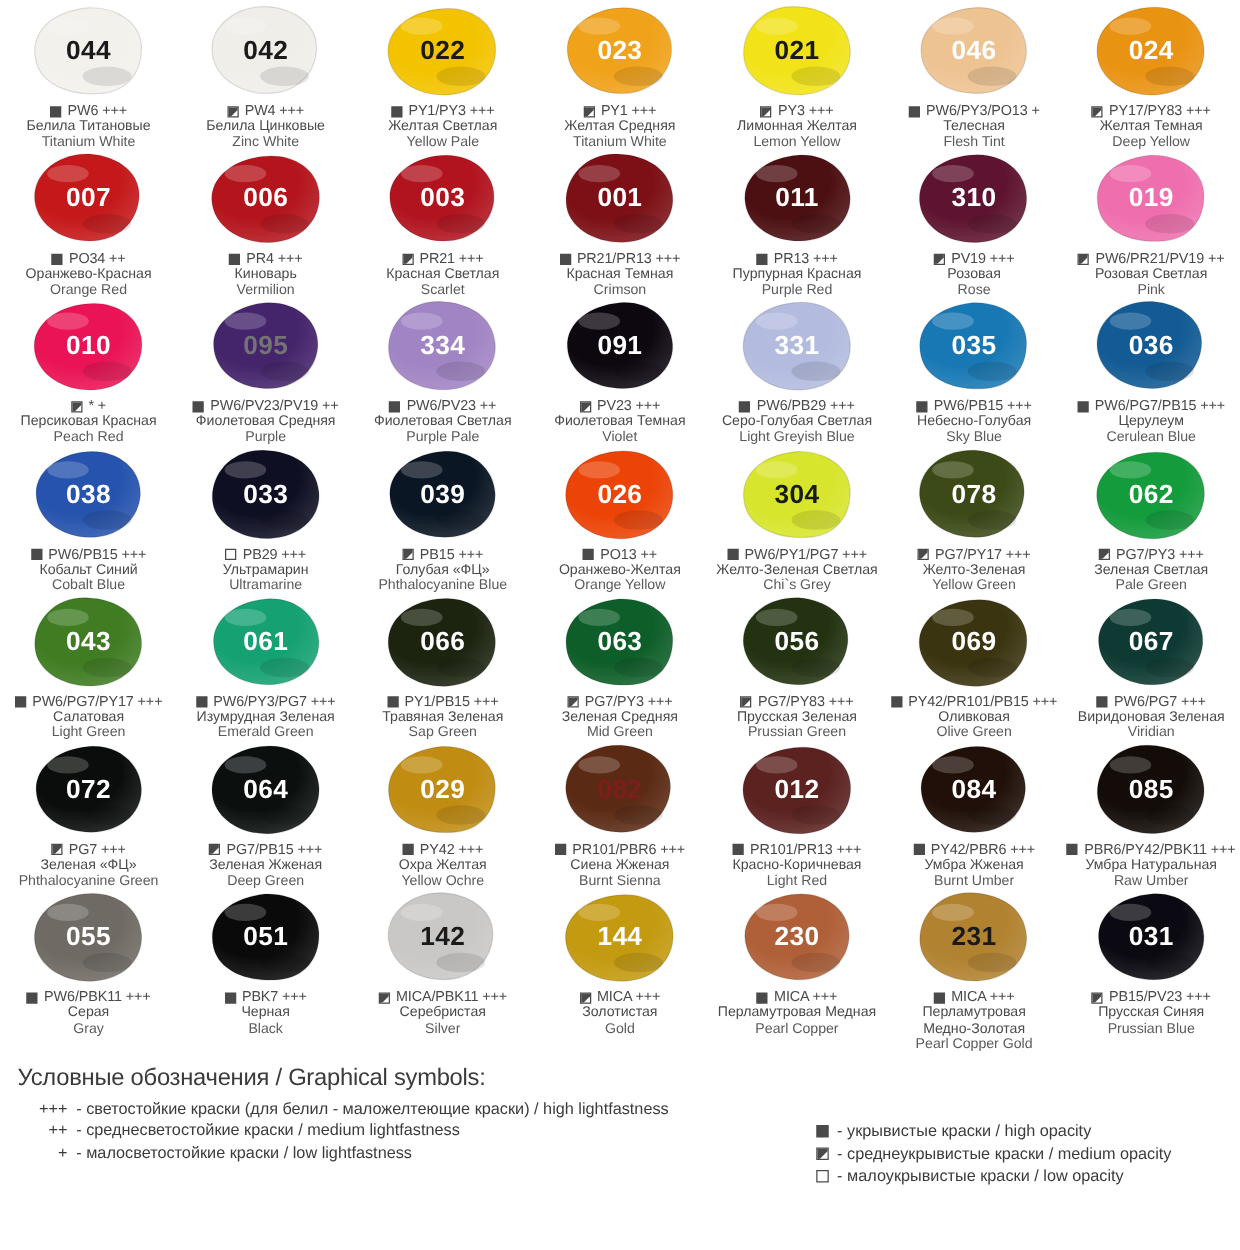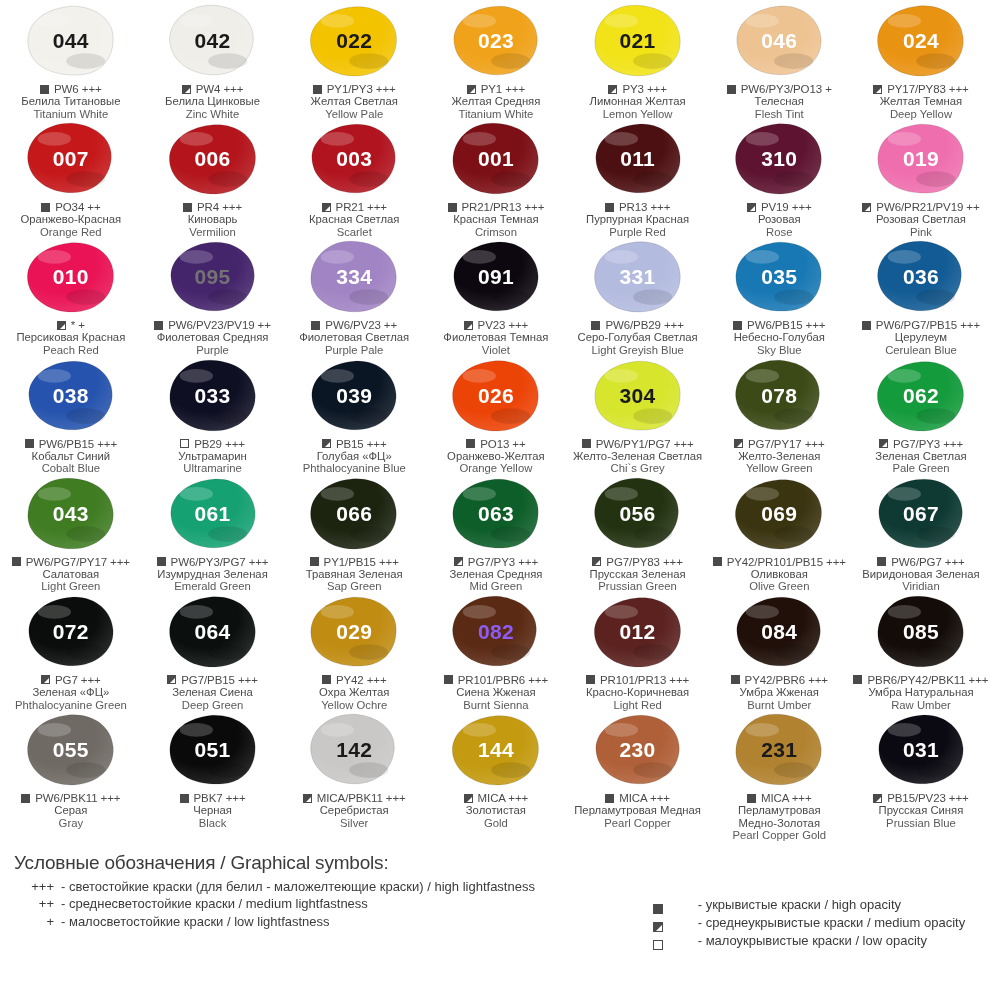--- a/index.html
+++ b/index.html
@@ -123,26 +123,25 @@
   }
   .lf-sym {
     width: 40px;
     text-align: right;
     flex: 0 0 40px;
     font-size: 13px;
   }
   .lf-txt { padding-left: 7px; }
   .op-row {
     display: flex;
-    align-items: flex-end;
+    align-items: center;
     font-size: 13px;
     line-height: 18px;
     color: #3b3b3b;
     white-space: nowrap;
-    gap: 28px;
   }
   .op-row .opacity-mark { margin-right: 7px; width: 10px; height: 10px; }
   .op-row .op-med::after { border-left-width: 14px; border-bottom-width: 14px; }
 </style>
 </head>
 <body>
 
 <div id="chart">
     <div class="row">
       <div class="cell">
@@ -1180,21 +1179,21 @@
               <ellipse cx="62" cy="58" rx="20" ry="8" fill="#000000" opacity="0.10"></ellipse>
             </svg>
             <span class="code" style="color:#ffffff">064</span>
           </div>
         </div>
         <div class="pig-line">
           <span class="opacity-mark op-med"></span>
           <span class="pig-text">PG7/PB15 +++</span>
         </div>
         <div class="names">
-          <div class="name-ru">Зеленая Сиена</div>
+          <div class="name-ru">Зеленая Жженая</div>
           <div class="name-en">Deep Green</div>
         </div>
       </div>
       <div class="cell">
         <div class="blob-wrap">
           <div class="blob">
             <svg width="92" height="74" viewBox="0 0 94 75">
               <defs>
                 <radialGradient id="g5_2" cx="38%" cy="30%" r="78%">
                   <stop offset="0%" stop-color="#c08c12" stop-opacity="1"></stop>
@@ -1228,21 +1227,21 @@
                   <stop offset="0%" stop-color="#5b2a14" stop-opacity="1"></stop>
                   <stop offset="55%" stop-color="#5b2a14"></stop>
                   <stop offset="100%" stop-color="#5b2a14" stop-opacity="0.86"></stop>
                 </radialGradient>
               </defs>
               <path d="M48,1 C72,3 90,17 88,38 C86,57 71,72 48,72 C26,72 6,60 3,40 C0,19 20,0 48,1 Z" fill="url(#g5_3)"></path>
               <path d="M48,1 C72,3 90,17 88,38 C86,57 71,72 48,72 C26,72 6,60 3,40 C0,19 20,0 48,1 Z" fill="none" stroke="rgba(0,0,0,0.12)" stroke-width="1"></path>
               <ellipse cx="30" cy="17" rx="17" ry="7" fill="#ffffff" opacity="0.20"></ellipse>
               <ellipse cx="62" cy="58" rx="20" ry="8" fill="#000000" opacity="0.10"></ellipse>
             </svg>
-            <span class="code" style="color:#8b5cf6">082</span>
+            <span class="code" style="color:#7f1d1d">082</span>
           </div>
         </div>
         <div class="pig-line">
           <span class="opacity-mark op-high"></span>
           <span class="pig-text">PR101/PBR6 +++</span>
         </div>
         <div class="names">
           <div class="name-ru">Сиена Жженая</div>
           <div class="name-en">Burnt Sienna</div>
         </div>

